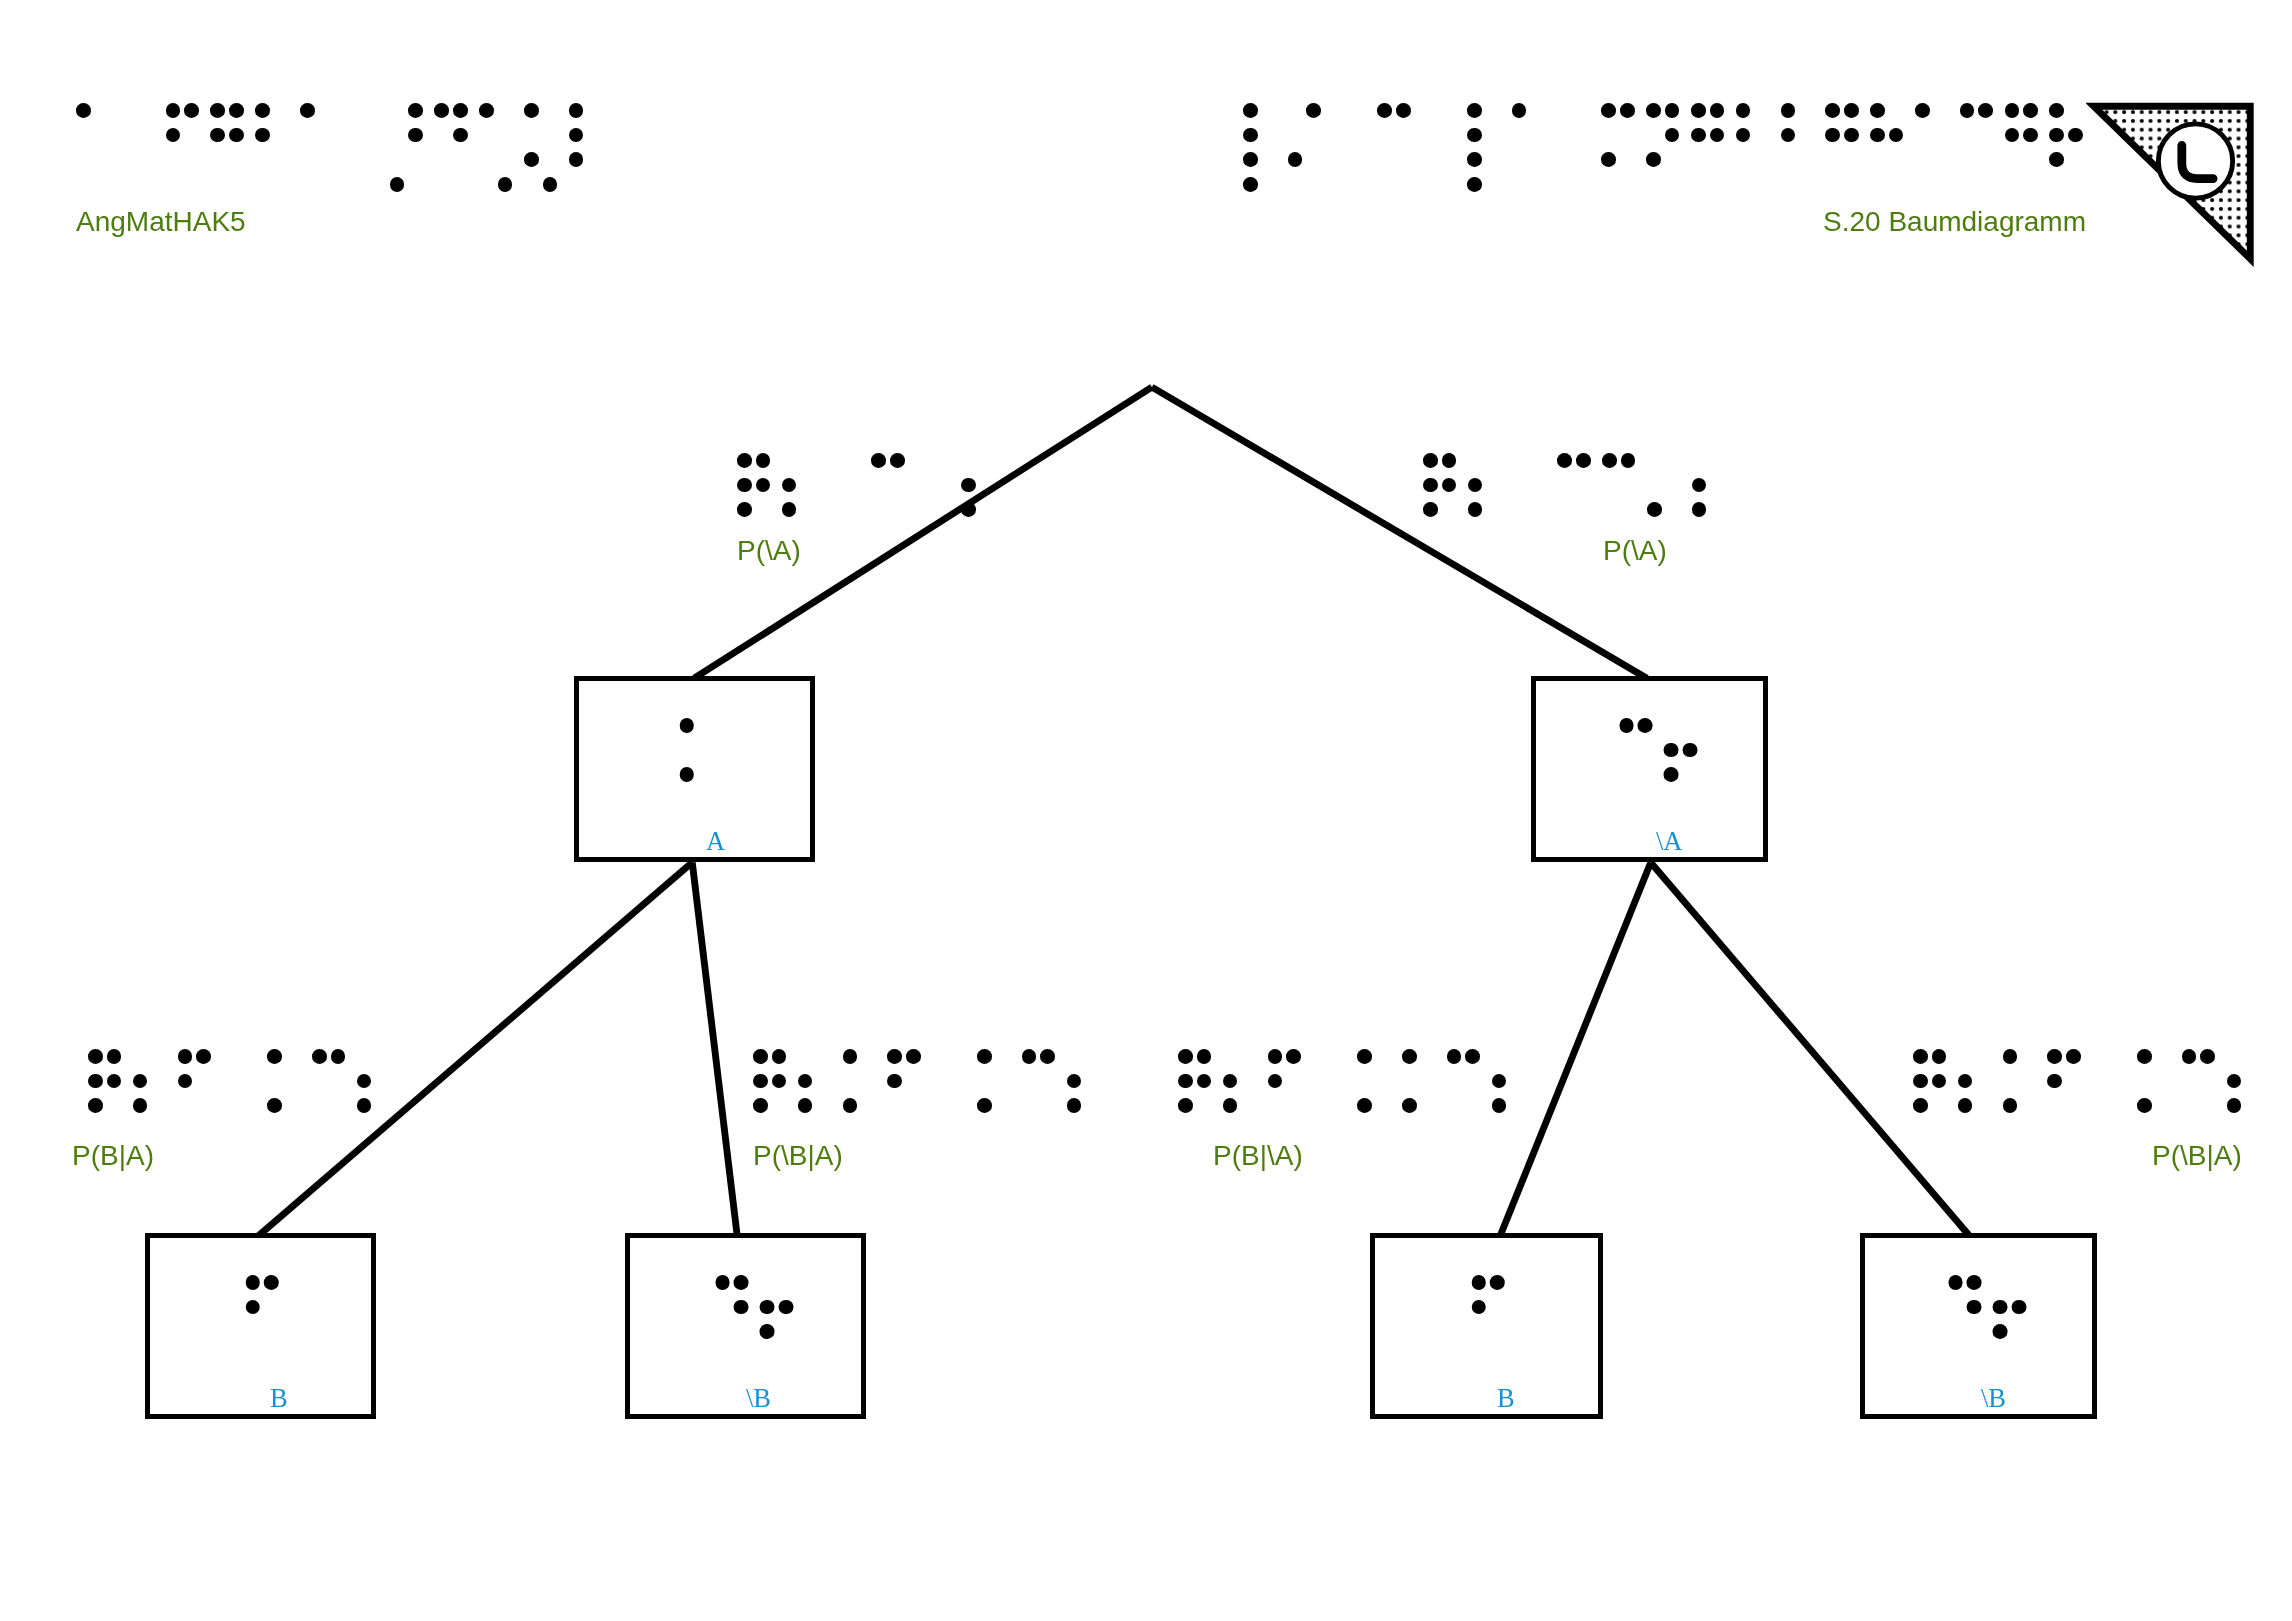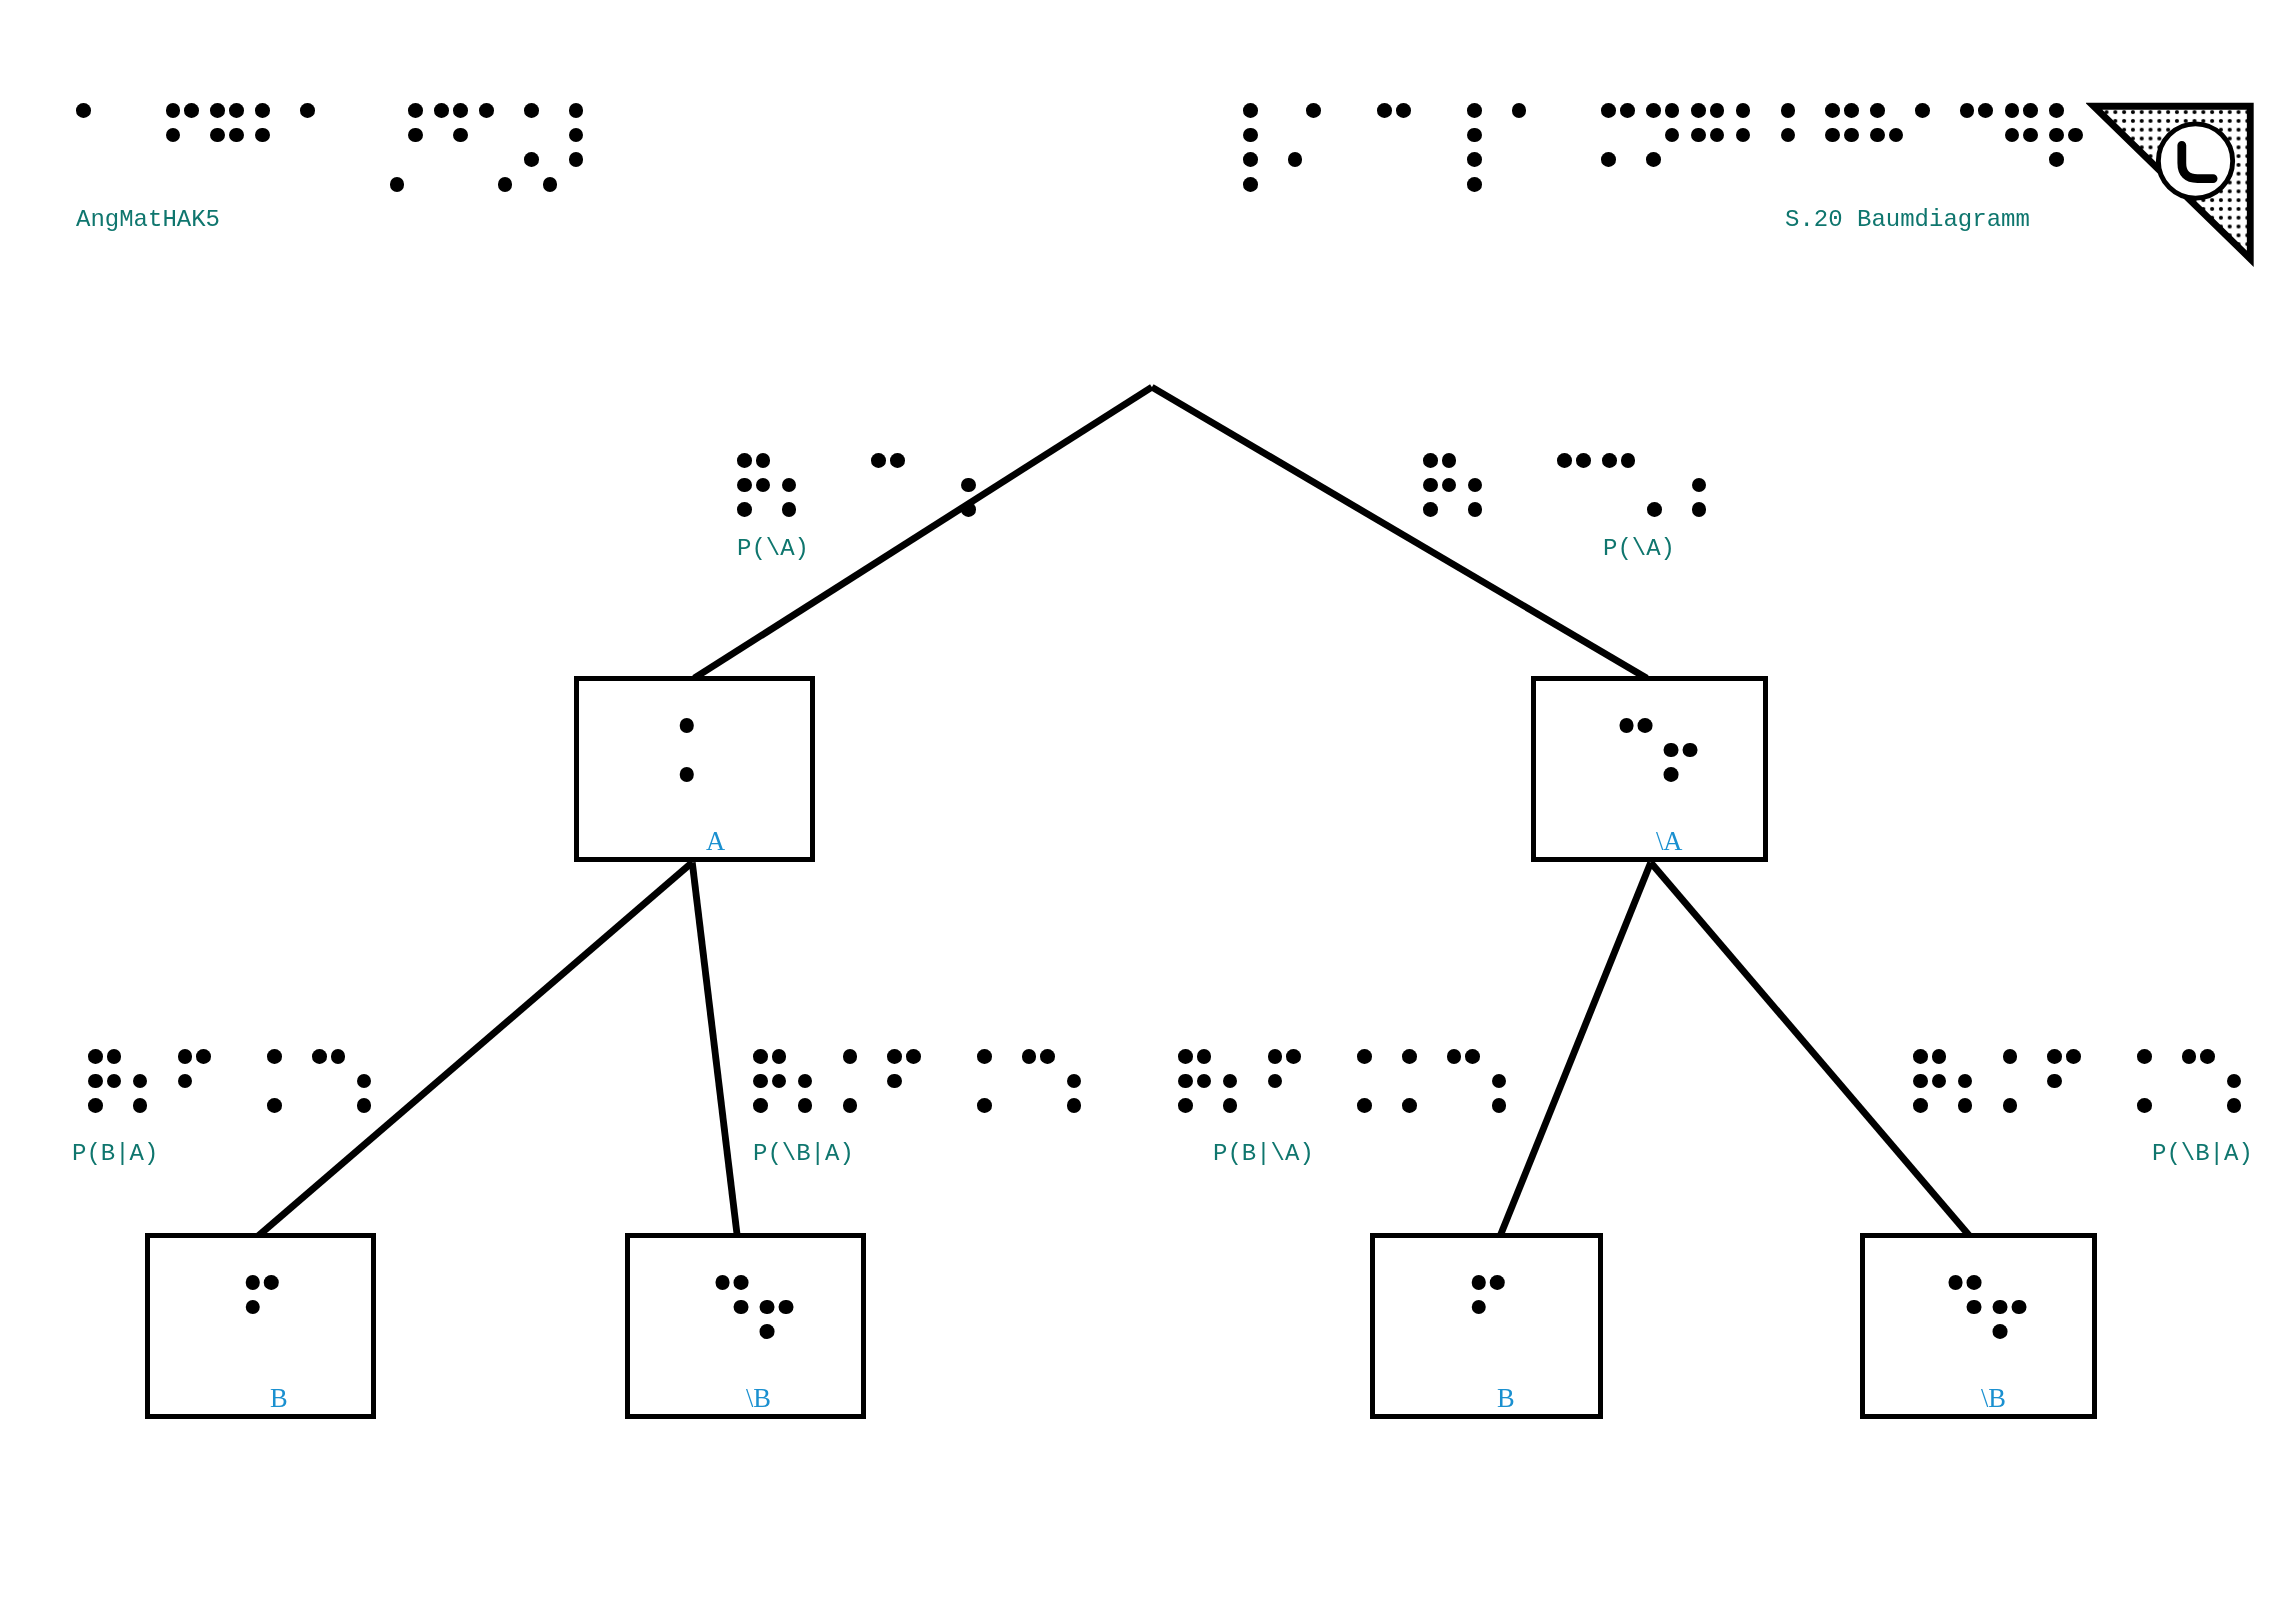--- a/index.html
+++ b/index.html
@@ -44,23 +44,23 @@
   
   .c0 { left: 0px; }
   .c1 { left: 18.6px; }
   .r0 { top: 0px; }
   .r1 { top: 24.5px; }
   .r2 { top: 49px; }
   .r3 { top: 74px; }
 
   .caption {
     position: absolute;
-    color: #0f766e;
-    font-size: 24px;
-    font-family: Liberation Mono, monospace;
+    color: #4d7c0f;
+    font-size: 28px;
+    font-family: Liberation Sans, sans-serif;
     white-space: nowrap;
     line-height: 1;
   }
 
   
   .node-box {
     position: absolute;
     border: 5.9px solid #000000;
     background: #ffffff;
     box-sizing: border-box;
@@ -233,21 +233,21 @@
         </div>
         <div class="bcell">
           <div class="bdot c0 r0"></div>
           <div class="bdot c0 r1"></div>
           <div class="bdot c1 r1"></div>
           <div class="bdot c0 r2"></div>
         </div>
       </div>
     </div>
 
-  <div class="caption" id="cap-right" style="left:1785px; top:208px;">S.20 Baumdiagramm</div>
+  <div class="caption" id="cap-right" style="left:1823px; top:208px;">S.20 Baumdiagramm</div>
 
   <div class="corner-badge" style="left:2086px; top:100px;">
     <svg width="176" height="167" viewBox="0 0 180 170">
       <defs>
         <pattern id="stipple" width="9" height="9" patternUnits="userSpaceOnUse">
           <rect width="9" height="9" fill="#ffffff"></rect>
           <circle cx="3" cy="3" r="2.1" fill="#000000"></circle>
         </pattern>
         <clipPath id="triclip">
           <polygon points="8,6 168,6 168,162"></polygon>

